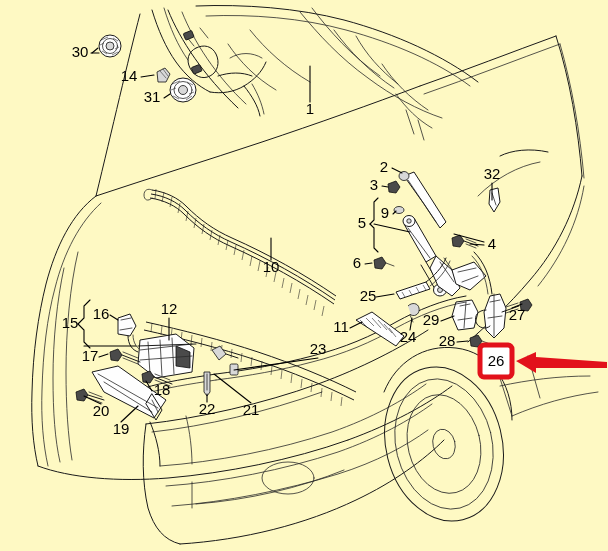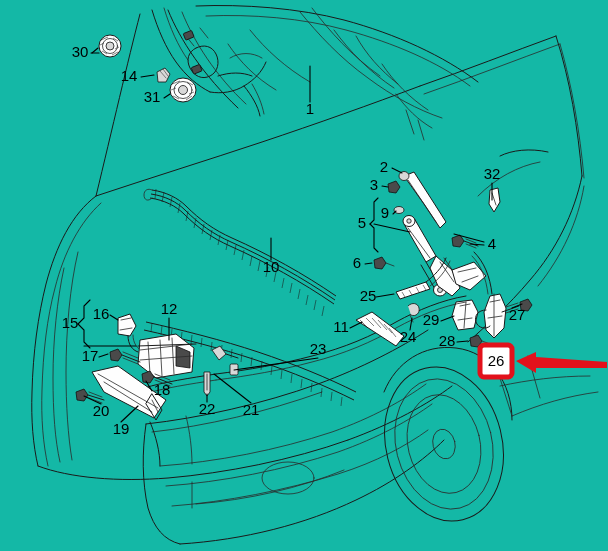--- a/index.html
+++ b/index.html
@@ -2,21 +2,21 @@
 <html><head>
 <meta charset="utf-8">
 <title>Hood Parts Diagram</title>
 <style>
   html,body{margin:0;padding:0;background:#ffffff;}
   body{
     width:608px;height:551px;overflow:hidden;
     font-family:"Liberation Sans","DejaVu Sans",sans-serif;
     -webkit-font-smoothing:antialiased;
   }
-  #diagram-root{position:relative;width:608px;height:551px;background:#14b8a6;}
+  #diagram-root{position:relative;width:608px;height:551px;background:#fef9c3;}
   svg#schematic{position:absolute;left:0;top:0;width:608px;height:551px;display:block;}
   .ln{fill:none;stroke:#1a1a1a;stroke-width:1;stroke-linecap:round;stroke-linejoin:round;}
   .ln-thin{fill:none;stroke:#2a2a2a;stroke-width:0.8;stroke-linecap:round;stroke-linejoin:round;}
   .ln-hair{fill:none;stroke:#3a3a3a;stroke-width:0.6;stroke-linecap:round;}
   .leader{fill:none;stroke:#000;stroke-width:1.1;stroke-linecap:round;}
   .part-fill{fill:#fefefe;stroke:#1a1a1a;stroke-width:1;stroke-linejoin:round;}
   .part-dark{fill:#4a4a4a;stroke:#111;stroke-width:0.8;}
   .part-mid{fill:#d8d8d8;stroke:#111;stroke-width:0.8;}
   .seal{fill:none;stroke:#1a1a1a;stroke-width:1;}
   .hatch{stroke:#1a1a1a;stroke-width:0.55;}

